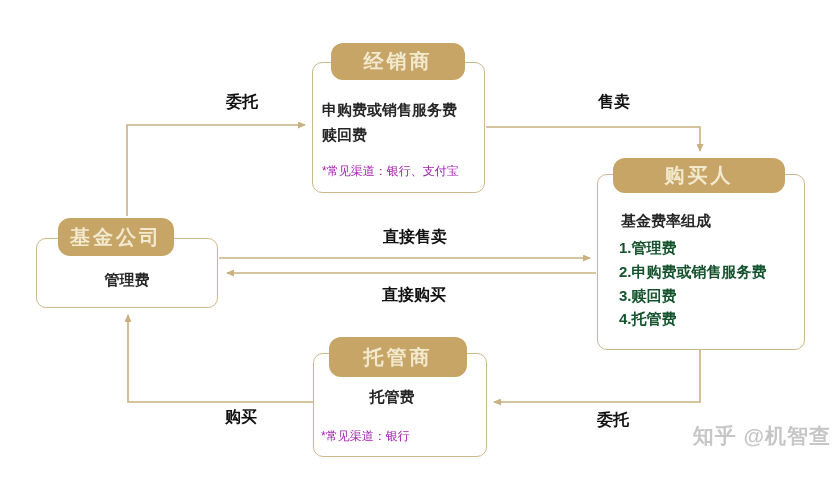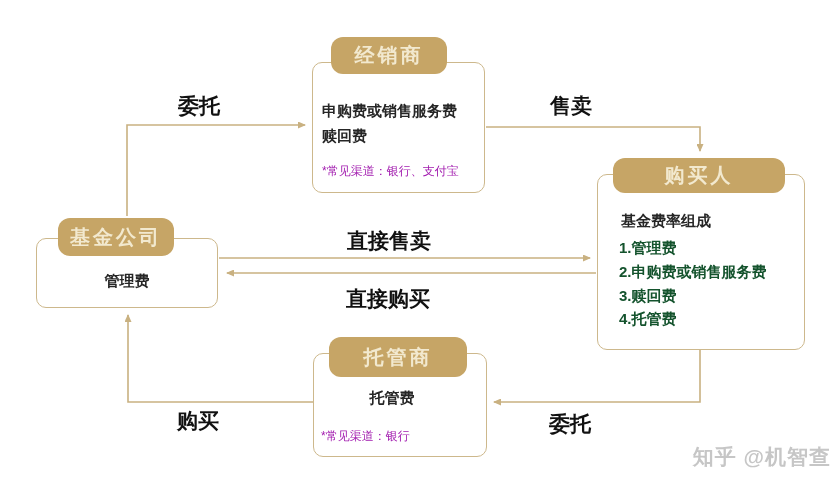--- a/index.html
+++ b/index.html
@@ -44,20 +44,21 @@
     box-sizing: border-box;
   }
   .body-text {
     position: absolute;
     z-index: 4;
     color: #262626;
     font-size: 15px;
     font-weight: bold;
     line-height: 25px;
     white-space: nowrap;
+    font-family: Liberation Serif, serif;
   }
   .note-text {
     position: absolute;
     z-index: 4;
     color: #a21caf;
     font-size: 12px;
     white-space: nowrap;
   }
   .centered {
     text-align: center;
@@ -76,29 +77,29 @@
     color: #14532d;
     font-size: 15px;
     font-weight: bold;
     line-height: 23.5px;
     white-space: nowrap;
   }
   .edge-label {
     position: absolute;
     z-index: 2;
     color: #111111;
-    font-size: 21px;
+    font-size: 16px;
     font-weight: bold;
-    text-align: left;
+    text-align: right;
     white-space: nowrap;
   }
   .watermark {
     position: absolute;
     right: 8px;
-    top: 443px;
+    top: 422px;
     z-index: 5;
     color: #c6c6c6;
     font-size: 21px;
     font-weight: bold;
     letter-spacing: 1px;
     text-shadow: 1px 1px 0 #ffffff;
     white-space: nowrap;
   }
 </style>
 </head>
@@ -120,21 +121,21 @@
     <path d="M219,258 L590,258" fill="none" stroke="#C9B181" stroke-width="1.6" marker-end="url(#arrow)"></path>
 
     <path d="M596,273 L227,273" fill="none" stroke="#C9B181" stroke-width="1.6" marker-end="url(#arrow)"></path>
 
     <path d="M313,402 L128,402 L128,315" fill="none" stroke="#C9B181" stroke-width="1.6" marker-end="url(#arrow)"></path>
 
     <path d="M700,350 L700,402 L494,402" fill="none" stroke="#C9B181" stroke-width="1.6" marker-end="url(#arrow)"></path>
   </svg>
 
   <div class="node-body" style="left:312px; top:62px; width:173px; height:131px;"></div>
-  <div class="node-badge" style="left:331px; top:37px; width:116px; height:37px;">经销商</div>
+  <div class="node-badge" style="left:331px; top:43px; width:134px; height:37px;">经销商</div>
   <div class="body-text" style="left:322px; top:98px;">申购费或销售服务费</div>
   <div class="body-text" style="left:322px; top:123px;">赎回费</div>
   <div class="note-text" style="left:322px; top:163px;">*常见渠道：银行、支付宝</div>
 
   <div class="node-body" style="left:36px; top:238px; width:182px; height:70px;"></div>
   <div class="node-badge" style="left:58px; top:218px; width:116px; height:38px;">基金公司</div>
   <div class="body-text centered" style="left:36px; top:268px; width:182px;">管理费</div>
 
   <div class="node-body" style="left:597px; top:174px; width:208px; height:176px;"></div>
   <div class="node-badge" style="left:613px; top:158px; width:172px; height:35px;">购买人</div>

